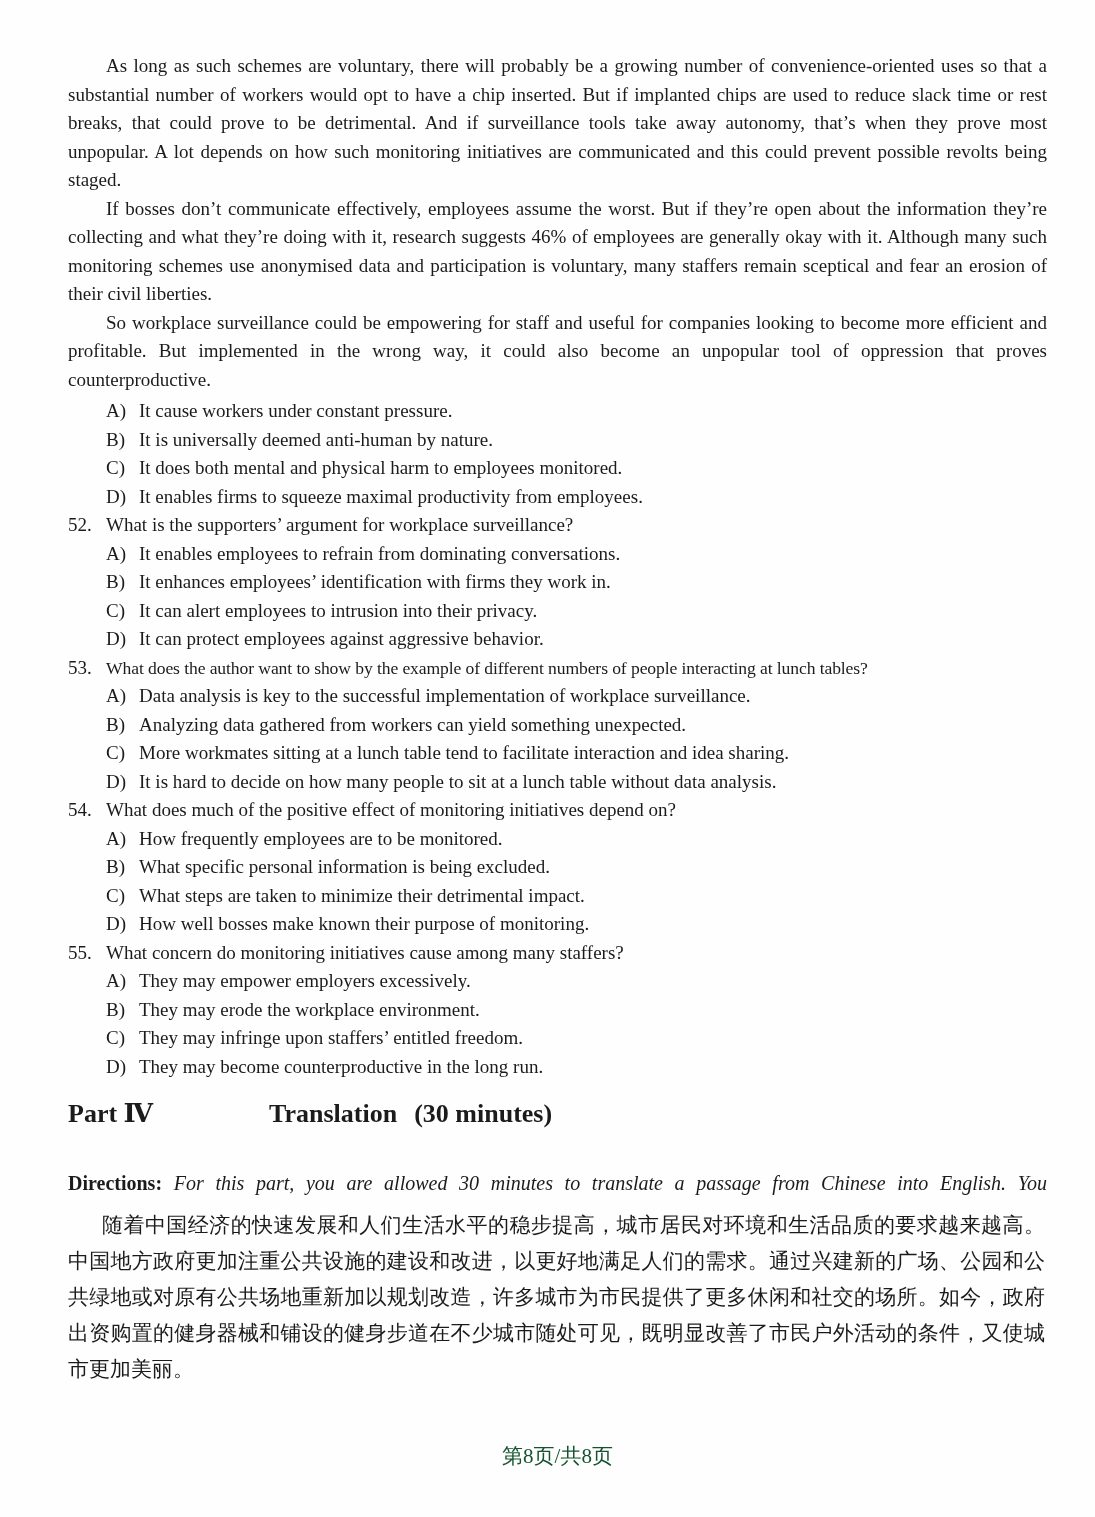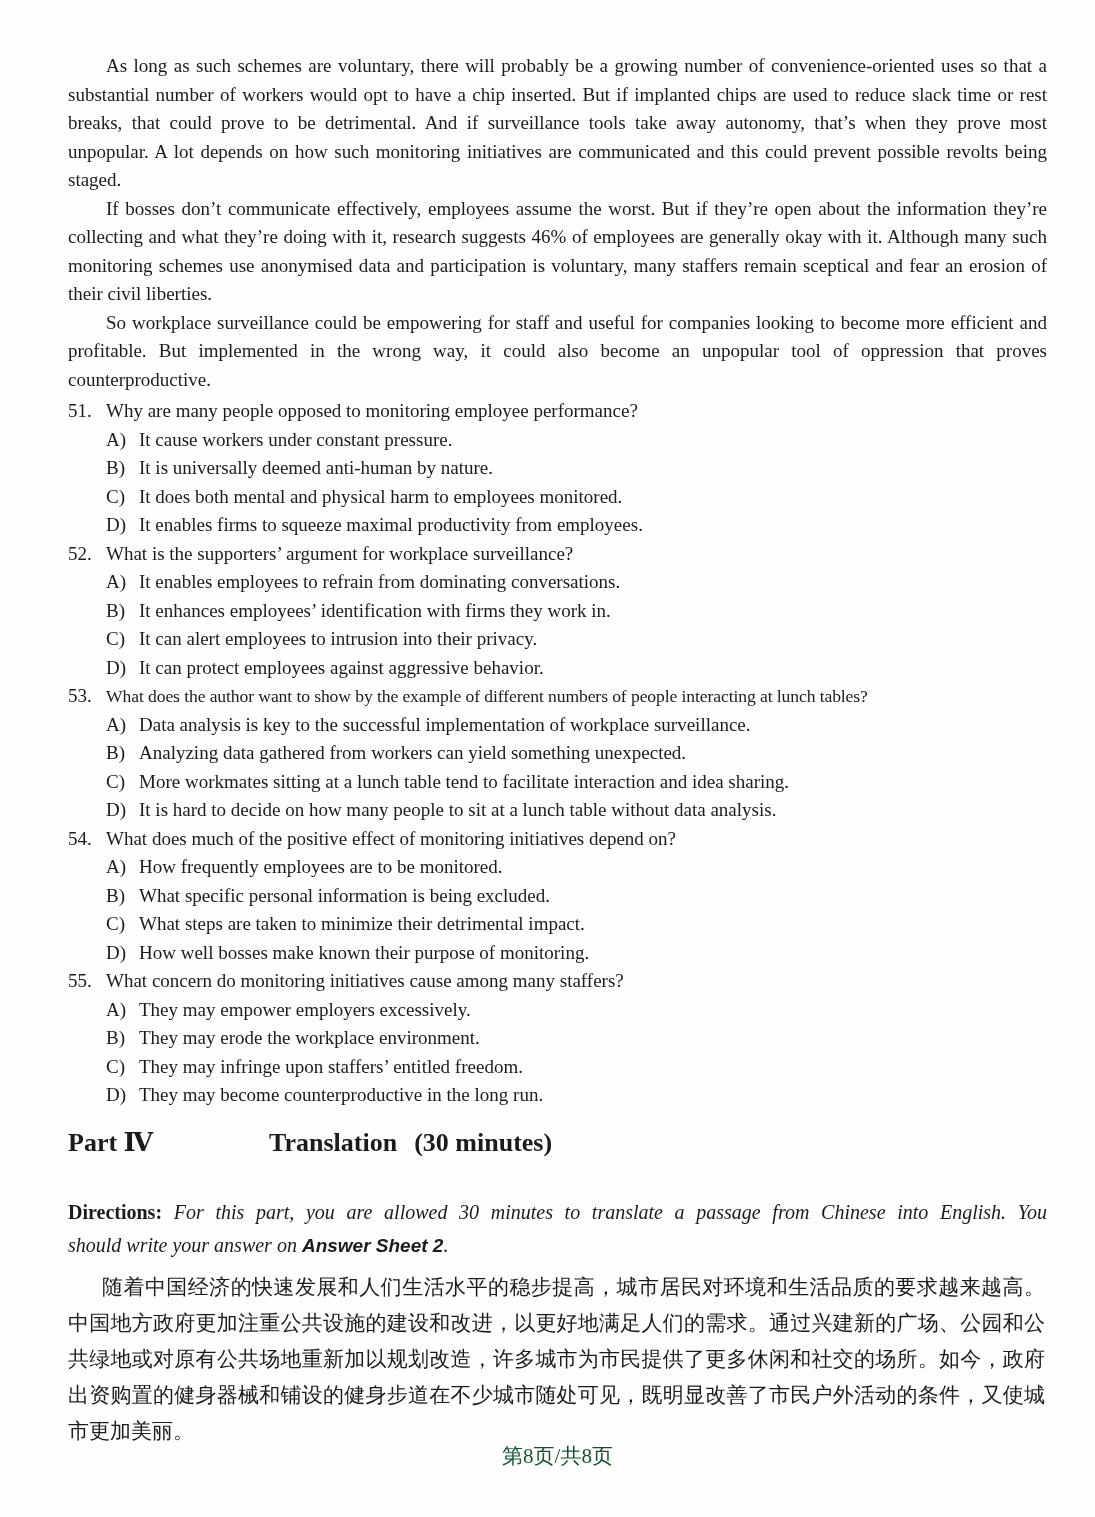--- a/index.html
+++ b/index.html
@@ -92,24 +92,20 @@
 
     <div class="passage">
       <p class="para">As long as such schemes are voluntary, there will probably be a growing number of convenience-oriented uses so that a substantial number of workers would opt to have a chip inserted. But if implanted chips are used to reduce slack time or rest breaks, that could prove to be detrimental. And if surveillance tools take away autonomy, that’s when they prove most unpopular. A lot depends on how such monitoring initiatives are communicated and this could prevent possible revolts being staged.</p>
       <p class="para">If bosses don’t communicate effectively, employees assume the worst. But if they’re open about the information they’re collecting and what they’re doing with it, research suggests 46% of employees are generally okay with it. Although many such monitoring schemes use anonymised data and participation is voluntary, many staffers remain sceptical and fear an erosion of their civil liberties.</p>
       <p class="para">So workplace surveillance could be empowering for staff and useful for companies looking to become more efficient and profitable. But implemented in the wrong way, it could also become an unpopular tool of oppression that proves counterproductive.</p>
     </div>
 
     <div class="questions">
 
       <div class="question">
-        <div class="q-head">
-          <span class="q-num">51.</span>
-          <span class="q-text">Why are many people opposed to monitoring employee performance?</span>
-        </div>
         <div class="q-opt">
           <span class="opt-label">A)</span>
           <span class="opt-text">It cause workers under constant pressure.</span>
         </div>
         <div class="q-opt">
           <span class="opt-label">B)</span>
           <span class="opt-text">It is universally deemed anti-human by nature.</span>
         </div>
         <div class="q-opt">
           <span class="opt-label">C)</span>
@@ -216,21 +212,20 @@
     </div>
 
     <div class="part-heading">
       <span class="part-label">Part Ⅳ</span>
       <span class="part-title">Translation</span>
       <span class="part-duration">(30 minutes)</span>
     </div>
 
     <div class="directions">
       <div class="dir-line1"><span class="dir-label">Directions:</span><span> </span><span class="dir-italic">For this part, you are allowed 30 minutes to translate a passage from Chinese into English. You</span></div>
-      <div class="dir-line2"><span class="dir-italic">should write your answer on </span><span class="answer-sheet">Answer Sheet 2</span><span class="dir-italic">.</span></div>
     </div>
 
     <p class="cn-passage">随着中国经济的快速发展和人们生活水平的稳步提高，城市居民对环境和生活品质的要求越来越高。中国地方政府更加注重公共设施的建设和改进，以更好地满足人们的需求。通过兴建新的广场、公园和公共绿地或对原有公共场地重新加以规划改造，许多城市为市民提供了更多休闲和社交的场所。如今，政府出资购置的健身器械和铺设的健身步道在不少城市随处可见，既明显改善了市民户外活动的条件，又使城市更加美丽。</p>
 
   </div>
 
   <div class="footer">
     <span>第8页/共8页</span>
   </div>
 </div>

